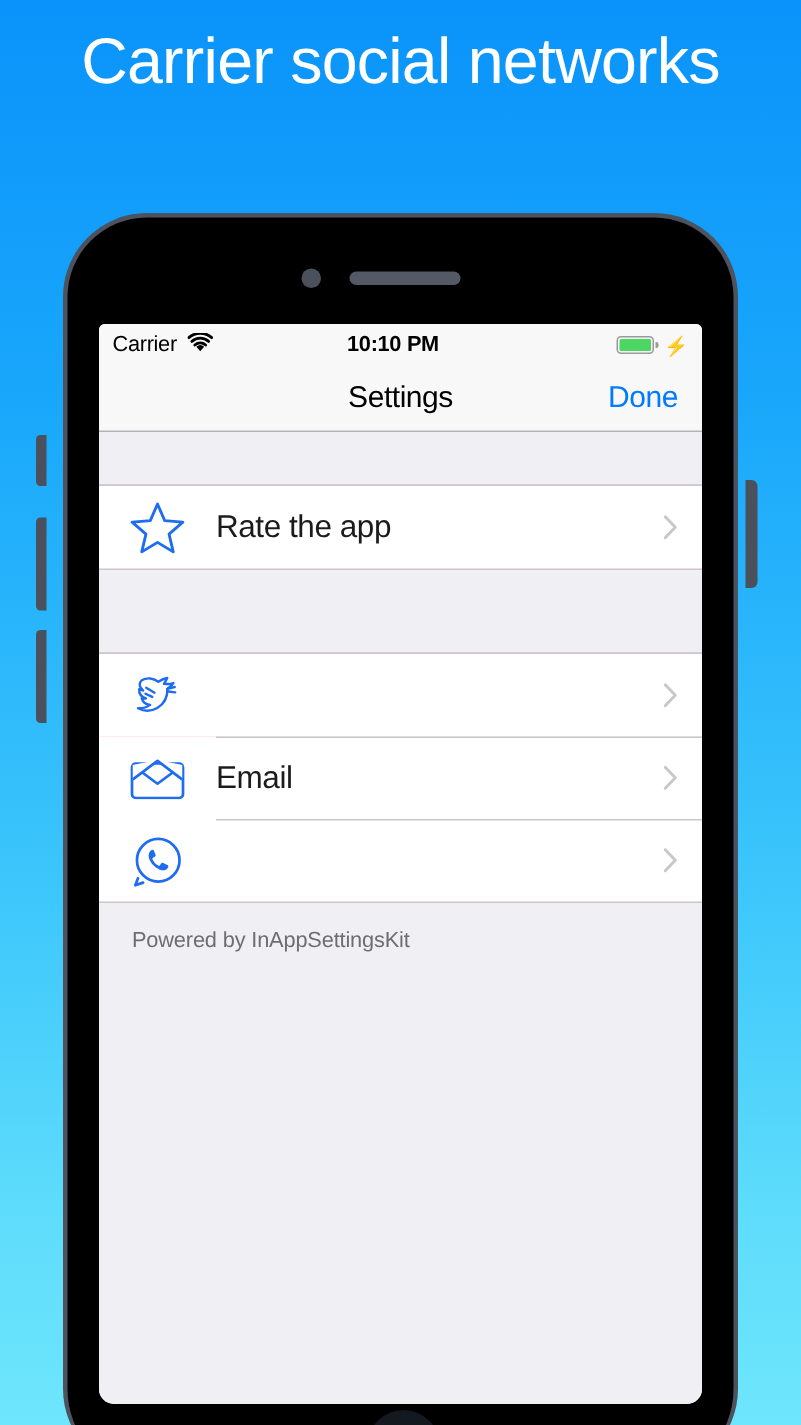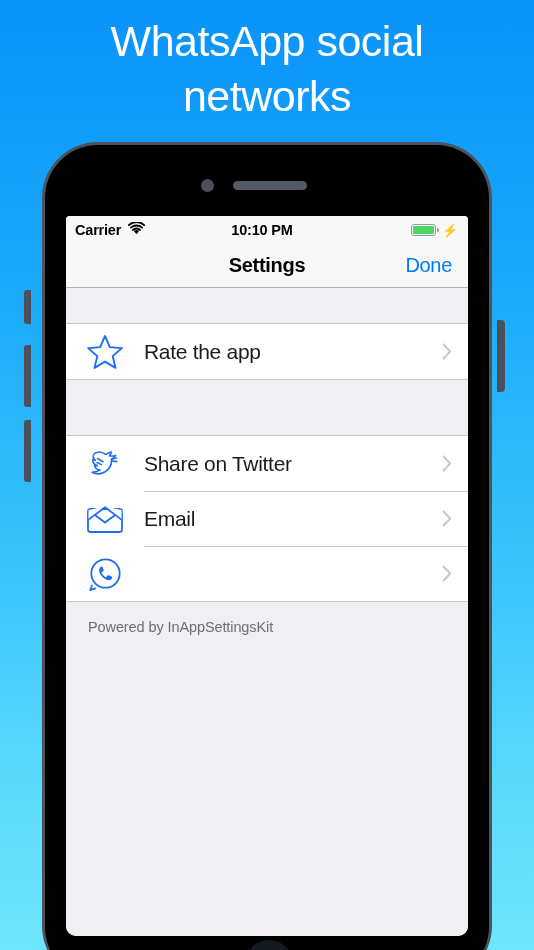--- a/index.html
+++ b/index.html
@@ -99,21 +99,21 @@
     height: 28px;
     background: #f8f8f8;
     display: flex;
     align-items: center;
     padding: 0 9px;
     font-size: 14.5px;
     color: #000;
     flex: none;
     position: relative;
   }
-  .sb-left { display: flex; align-items: center; gap: 7px; font-weight: bold; }
+  .sb-left { display: flex; align-items: center; gap: 7px; }
   .sb-carrier { font-size: 14.5px; letter-spacing: -0.2px; }
   .sb-center {
     position: absolute;
     left: 0; right: 10px;
     text-align: center;
     font-size: 14.5px;
     font-weight: bold;
     letter-spacing: -0.2px;
     pointer-events: none;
   }
@@ -155,21 +155,21 @@
     display: flex;
     align-items: center;
     position: relative;
     flex: none;
   }
   .nav-title {
     position: absolute;
     left: 0; right: 0;
     text-align: center;
     font-size: 20px;
-    font-weight: bold;
+    font-weight: normal;
     color: #000;
     letter-spacing: -0.3px;
   }
   .nav-done {
     margin-left: auto;
     margin-right: 16px;
     font-size: 20px;
     color: #007aff;
     z-index: 2;
     letter-spacing: -0.3px;
@@ -232,21 +232,21 @@
   .footer-note {
     padding: 17px 22px 0 22px;
     font-size: 14.5px;
     color: #6d6d72;
     letter-spacing: -0.1px;
   }
 </style>
 </head>
 <body>
 
-<div class="headline">WhatsApp social networks</div>
+<div class="headline">Carrier social networks</div>
 
 <div class="device"></div>
 
 <div class="btn-side btn-mute"></div>
 <div class="btn-side btn-voldn"></div>
 <div class="btn-side btn-volup"></div>
 <div class="btn-side btn-power"></div>
 
 <div class="camera"></div>
 <div class="speaker"></div>
@@ -309,21 +309,20 @@
           <svg width="40" height="34" viewBox="0 0 40 34">
             <g fill="none" stroke="#1e6cf0" stroke-width="1.6" stroke-linejoin="round" stroke-linecap="round">
               <path d="M9.5 6.5 C13 4.5 17.5 5 20.5 7.5 C22.5 6.2 24.5 5.3 26.5 5 C25.8 6.5 25.2 7.8 24.3 8.9 C26.5 9.1 28.6 9.0 30.6 8.4 C29.6 10.0 28.2 11.3 26.6 12.2 C26.8 17.5 24.3 22.4 19.8 25.0 C15.8 27.3 11.0 27.3 7.0 25.2 C10.0 25.3 12.9 24.5 15.1 22.9 C12.3 22.7 10.2 21.0 9.5 18.6 C10.5 18.8 11.4 18.8 12.3 18.6 C9.4 17.7 7.6 15.3 7.8 12.5 C8.6 12.9 9.5 13.2 10.4 13.3 C7.9 11.4 7.3 8.6 9.5 6.5 Z"></path>
               <path d="M12.5 11.5 L18.0 14.8"></path>
               <path d="M12.0 15.5 L16.5 17.6"></path>
               <path d="M26.5 12.2 L31.5 11.0"></path>
               <path d="M27.3 14.0 L31.8 14.6"></path>
             </g>
           </svg>
         </span>
-        <span class="row-label">Share on Twitter</span>
         <span class="chevron">
           <svg width="10" height="17" viewBox="0 0 10 17">
             <path d="M1.5 1.5 L8.2 8.5 L1.5 15.5" fill="none" stroke="#c7c7cc" stroke-width="2" stroke-linecap="round" stroke-linejoin="round"></path>
           </svg>
         </span>
       </div>
 
       <div class="row">
         <span class="row-icon">
           <svg width="38" height="28" viewBox="0 0 38 28">

